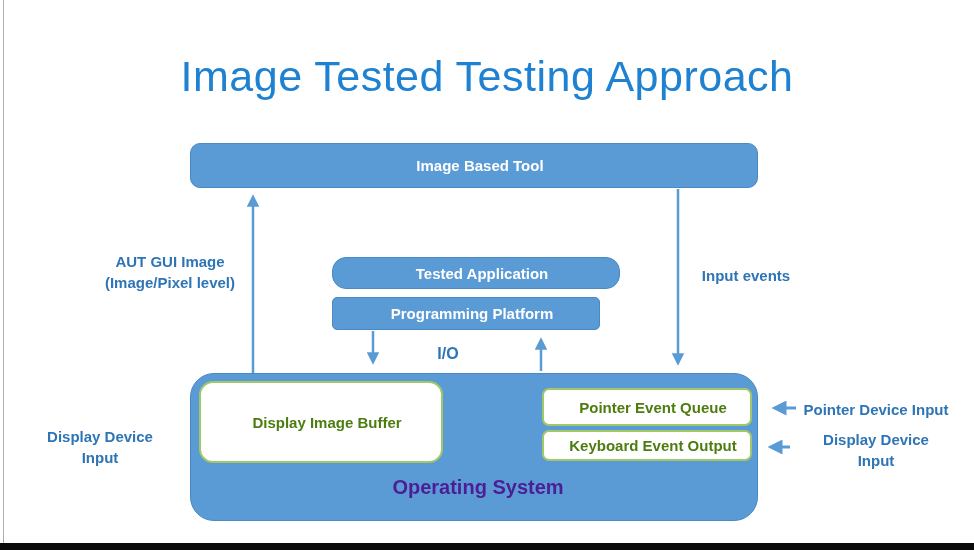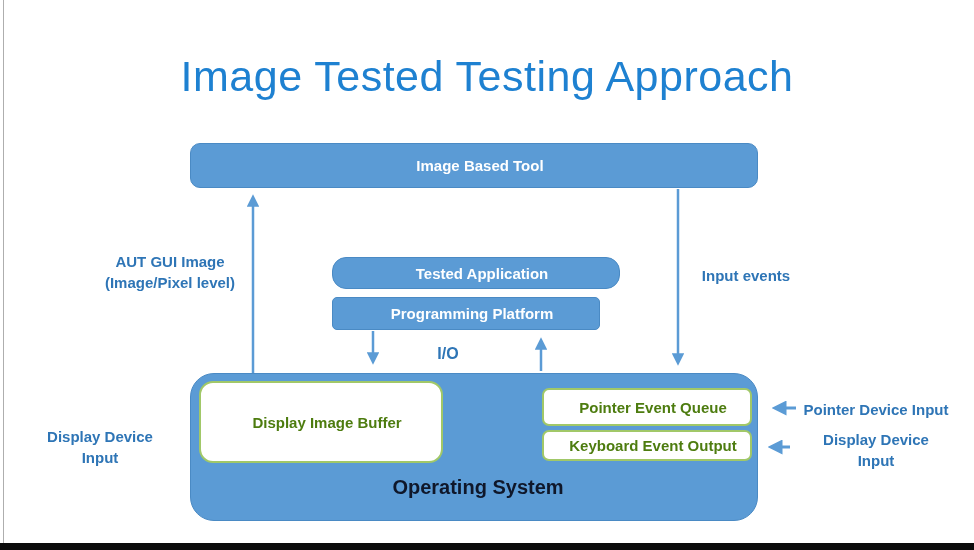--- a/index.html
+++ b/index.html
@@ -17,21 +17,21 @@
   }
 
   .box { position:absolute; box-sizing:border-box; display:flex; align-items:center; justify-content:center; text-align:center;padding-left:12px; }
   .blue  { background:#5b9bd5; border:1px solid #4a8ac4; color:#ffffff; font-size:15px; font-weight:600; }
   .white { background:#ffffff; border:2px solid #a1c868; color:#4d7c0f; font-size:15px; font-weight:600; }
 
   .tool     { left:190px; top:143px; width:568px; height:45px; border-radius:10px; }
   .app      { left:332px; top:257px; width:288px; height:32px; border-radius:14px; }
   .platform { left:332px; top:297px; width:268px; height:33px; border-radius:5px;text-align:right; }
   .os       { left:190px; top:373px; width:568px; height:148px; border-radius:24px; display:block; }
-  .os-label { position:absolute; left:8px; right:0; top:102px; text-align:center; font-size:20px; font-weight:700; color:#0f172a; }
+  .os-label { position:absolute; left:8px; right:0; top:102px; text-align:center; font-size:20px; font-weight:700; color:#4c1d95; }
 
   .dib { left:199px; top:381px; width:244px; height:82px; border-radius:14px; }
   .peq { left:542px; top:388px; width:210px; height:38px; border-radius:7px; }
   .keq { left:542px; top:430px; width:210px; height:31px; border-radius:7px; }
 
   .lbl { position:absolute; color:#2e75b6; font-size:15px; font-weight:600; text-align:center; line-height:21px; }
   .lbl-aut      { left:75px;  top:251px; width:190px; }
   .lbl-input    { left:676px; top:265px; width:140px; }
   .lbl-io       { left:418px; top:343px; width:60px;  font-size:16px; }
   .lbl-ddo      { left:28px;  top:402px; width:144px;margin-top:24px; }

